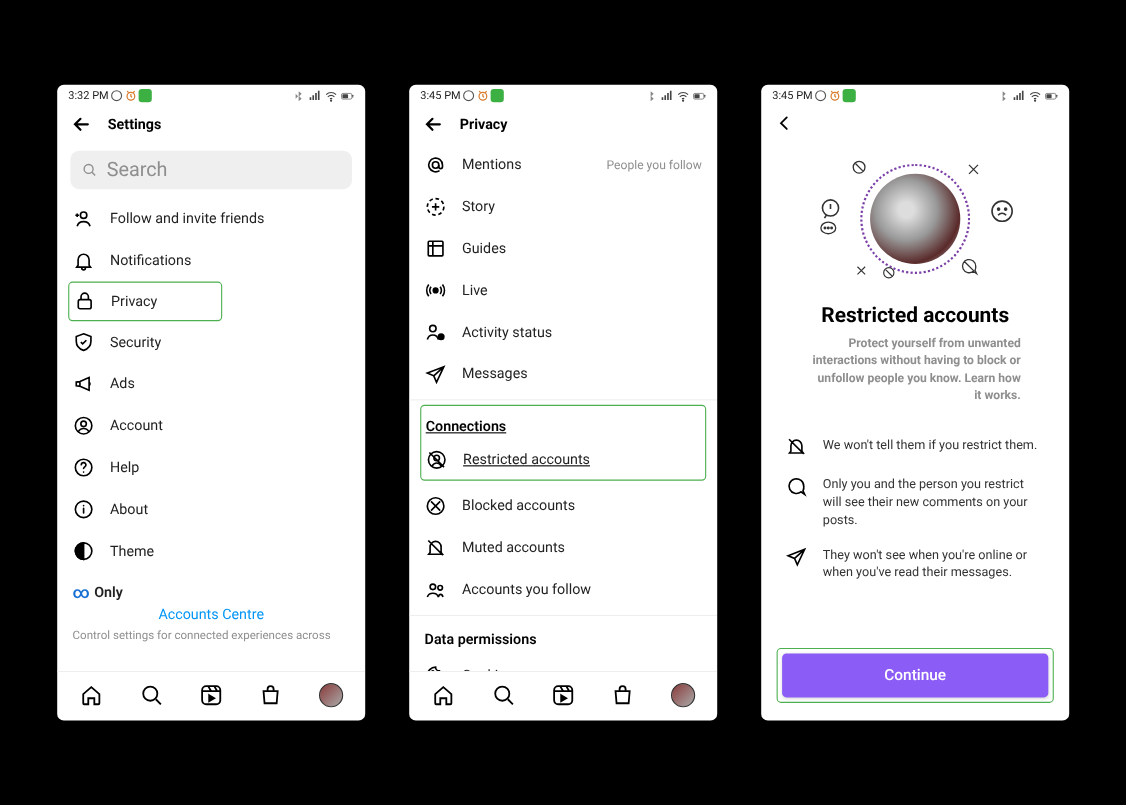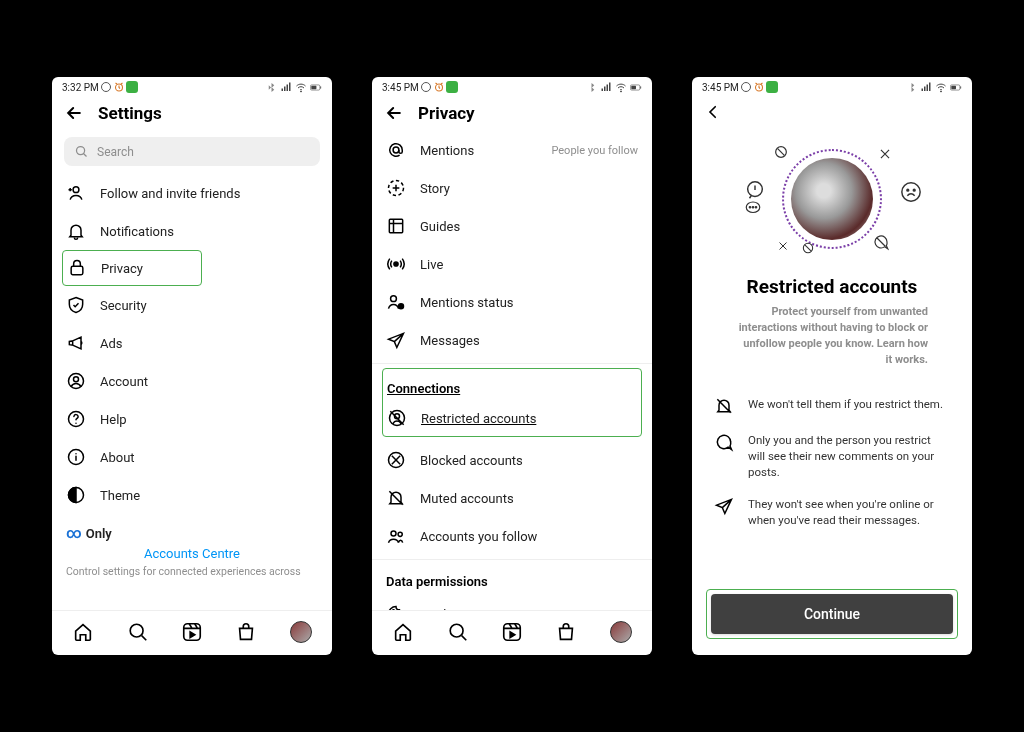--- a/index.html
+++ b/index.html
@@ -36,31 +36,31 @@
   .status-right { display: flex; align-items: center; gap: 3px; }
   .status-icon { width: 12px; height: 12px; display: inline-flex; align-items: center; justify-content: center; }
   .green-badge { background: #3cb043; border-radius: 3px; width: 12px; height: 12px; }
   .orange-badge { width: 12px; height: 12px; fill:#d87a2a; }
   .header {
     display: flex;
     align-items: center;
     padding: 8px 12px;
     gap: 14px;
   }
-  .header-title { font-size: 17px; font-weight: 700; }
+  .header-title { font-size: 13px; font-weight: 700; }
   .search-box {
     margin: 6px 12px 8px;
     background: #efefef;
     border-radius: 8px;
     display: flex;
     align-items: center;
     padding: 7px 10px;
     gap: 8px;
     color: #8e8e8e;
-    font-size: 12px;
+    font-size: 18px;
   }
   .list { flex: 1; overflow: hidden; }
   .li {
     display: flex;
     align-items: center;
     padding: 9px 14px;
     gap: 14px;
     font-size: 13px;
     color: #222;
     justify-content: flex-end;
@@ -110,21 +110,21 @@
     width:82px; height:82px; border-radius:50%;
     background: radial-gradient(circle at 40% 40%, #ddd 10%, #999 40%, #5a2a2a 70%, #ccc 100%);
   }
   .float-icon { position:absolute; width:22px; height:22px; display:flex; align-items:center; justify-content:center;}
   .s3-title { font-size:19px; font-weight:700; text-align:center; margin-top:16px;}
   .s3-sub { font-size:11px; color:#8e8e8e; text-align:right; padding:6px 24px 14px; line-height:1.45;font-weight:bold;}
   .info-row { display:flex; gap:14px; padding:8px 22px; font-size:11.5px; color:#333; line-height:1.4;}
   .info-row .icon{ width:20px; flex-shrink:0;}
   .continue-wrap { margin:auto 14px 16px; border:1.5px solid #4caf50; border-radius:4px; padding:4px;}
   .continue-btn {
-    background:#404040; color:#fff; font-size:14px; font-weight:500;
+    background:#8b5cf6; color:#fff; font-size:14px; font-weight:500;
     text-align:center; padding:12px 0; border-radius:4px; box-shadow:0 1px 3px rgba(0,0,0,.15);
   }
   svg { display:block; }
 </style>
 </head>
 <body>
 
 <div class="phone">
   <div class="status-bar">
     <div class="status-left">
@@ -390,21 +390,21 @@
       <span class="lbl">Live</span>
     </div>
     <div class="li">
       <span class="icon">
           <svg viewBox="0 0 24 24" width="20" height="20" fill="none" stroke="#000" stroke-width="1.8">
             <circle cx="9" cy="8" r="3.5"></circle>
             <path d="M3 20c1-4 4-5 6-5s5 1 6 5"></path>
             <circle cx="18" cy="17" r="3" fill="#000"></circle>
           </svg>
         </span>
-      <span class="lbl">Mentions status</span>
+      <span class="lbl">Activity status</span>
     </div>
     <div class="li">
       <span class="icon">
           <svg viewBox="0 0 24 24" width="20" height="20" fill="none" stroke="#000" stroke-width="1.8">
             <path d="M21 4L3 11l7 3 3 7z M10 14l11-10"></path>
           </svg>
         </span>
       <span class="lbl">Messages</span>
     </div>
     <div class="divider"></div>

